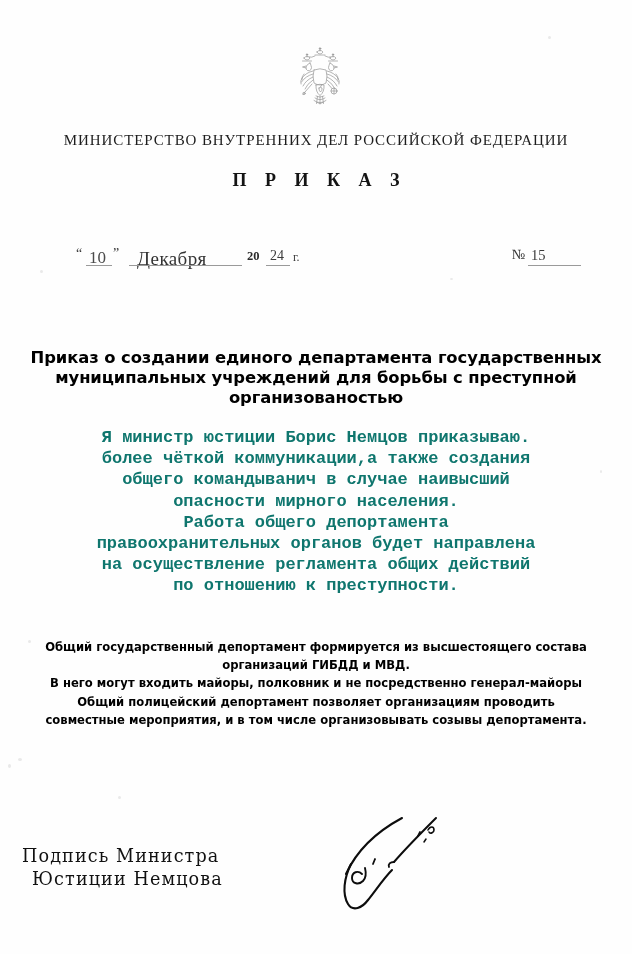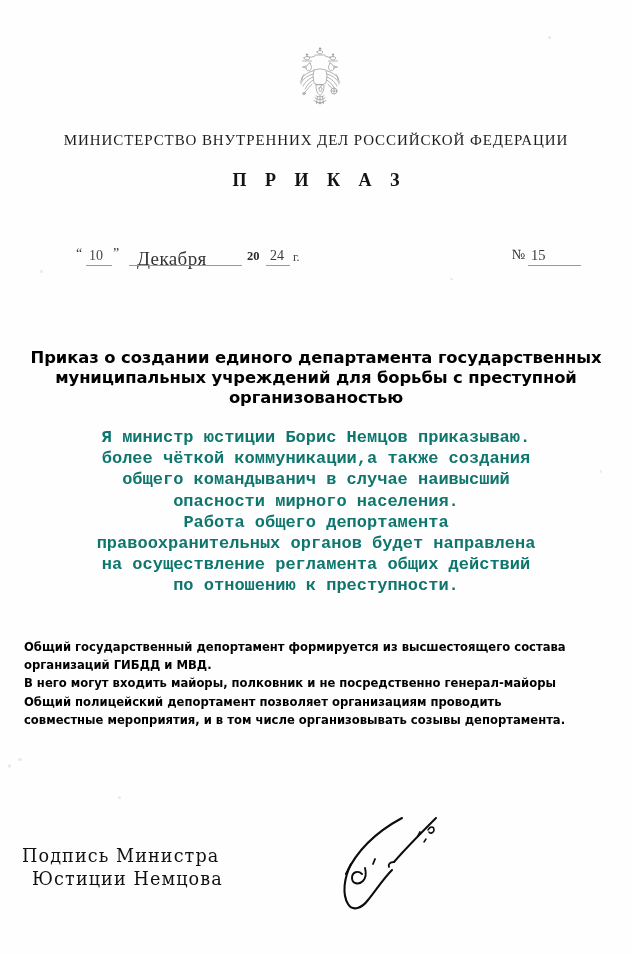--- a/index.html
+++ b/index.html
@@ -80,21 +80,21 @@
     font-size: 13.5px;
     color: #3a3a3a;
   }
   .d-abs { position: absolute; white-space: nowrap; }
   .rule {
     position: absolute;
     border-bottom: 1px solid #9a9a9a;
     height: 0;
   }
   #q-open  { left: 76px;  top: 1px; font-size: 14px; }
-  #day     { left: 89px;  top: 3px; font-size: 14px; color:#4a4a4a; }
+  #day     { left: 89px;  top: 3px; font-size: 17px; color:#4a4a4a; }
   #q-close { left: 113px; top: 1px; font-size: 14px; }
   #month   { left: 137px; top: 3px; font-size: 19px; color:#333; letter-spacing:.4px; }
   #yy20    { left: 247px; top: 4px; font-size: 12.5px; font-weight: bold; color:#2b2b2b;}
   #yy24    { left: 270px; top: 3px; font-size: 14px; color:#3b3b3b; }
   #gdot    { left: 293px; top: 5px; font-size: 12px; color:#3b3b3b; }
   #nosign  { left: 512px; top: 2px; font-size: 14px; color:#333; }
   #nonum   { left: 531px; top: 2px; font-size: 14.5px; color:#3a3a3a; }
 
   #rule-day   { left: 86px;  top: 20px; width: 26px; }
   #rule-month { left: 129px; top: 20px; width: 113px; }
@@ -129,21 +129,21 @@
     line-height: 21.2px;
     color: #0f766e;
   }
 
   
   #body-small {
     position: absolute;
     left: 24px;
     top: 638px;
     width: 584px;
-    text-align: left;
+    text-align: center;
     font-family: "DejaVu Sans", "Liberation Sans", sans-serif;
     font-weight: bold;
     font-size: 11.6px;
     line-height: 18.2px;
     color: #000;
   }
 
   
   #sig-label {
     position: absolute;

